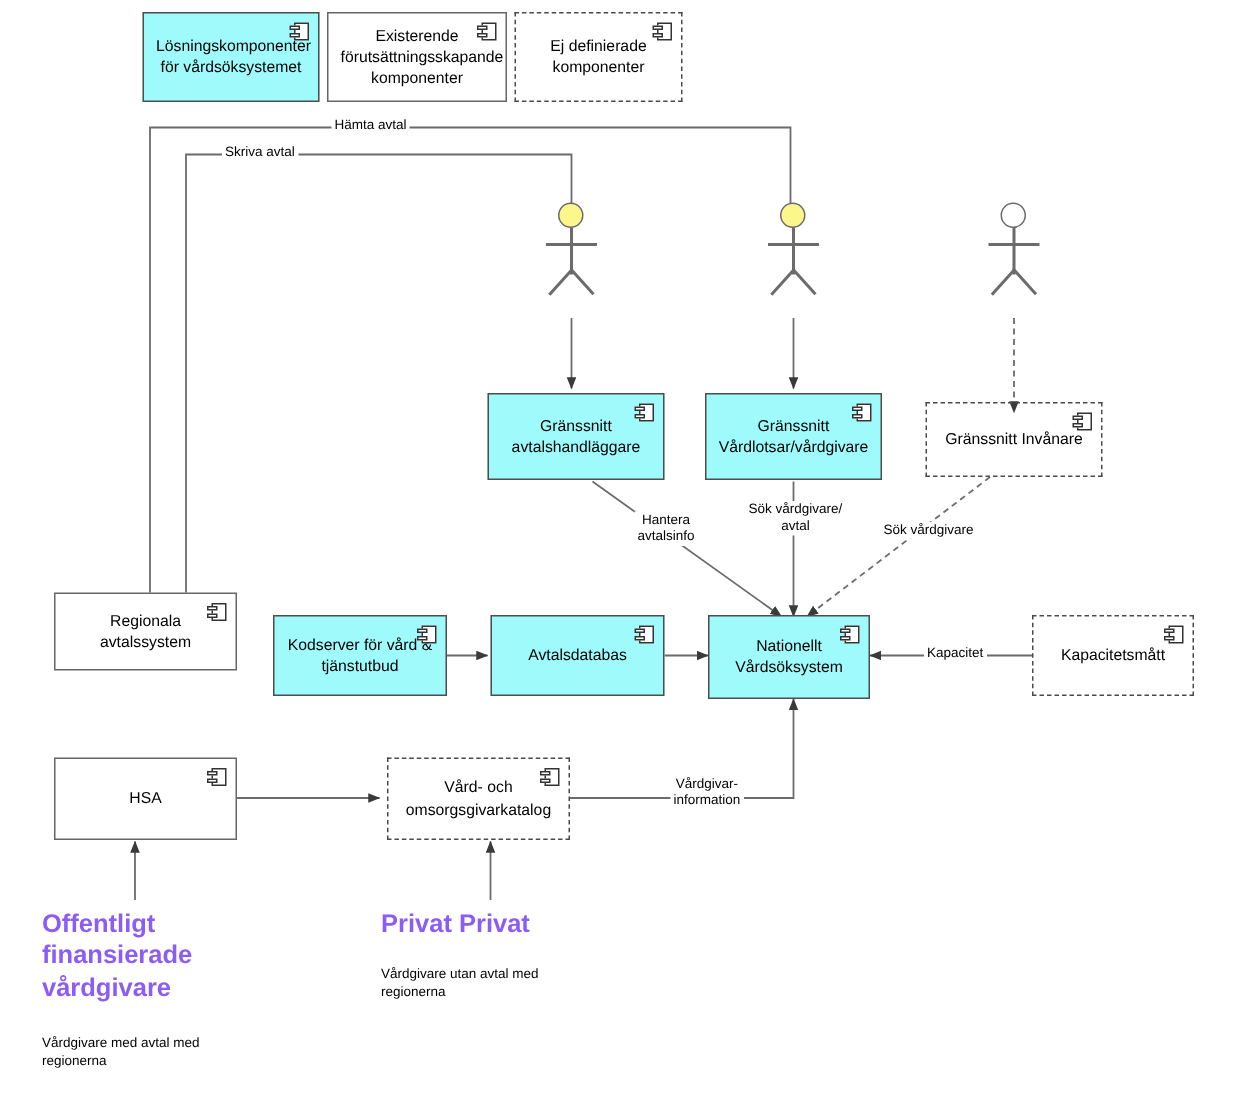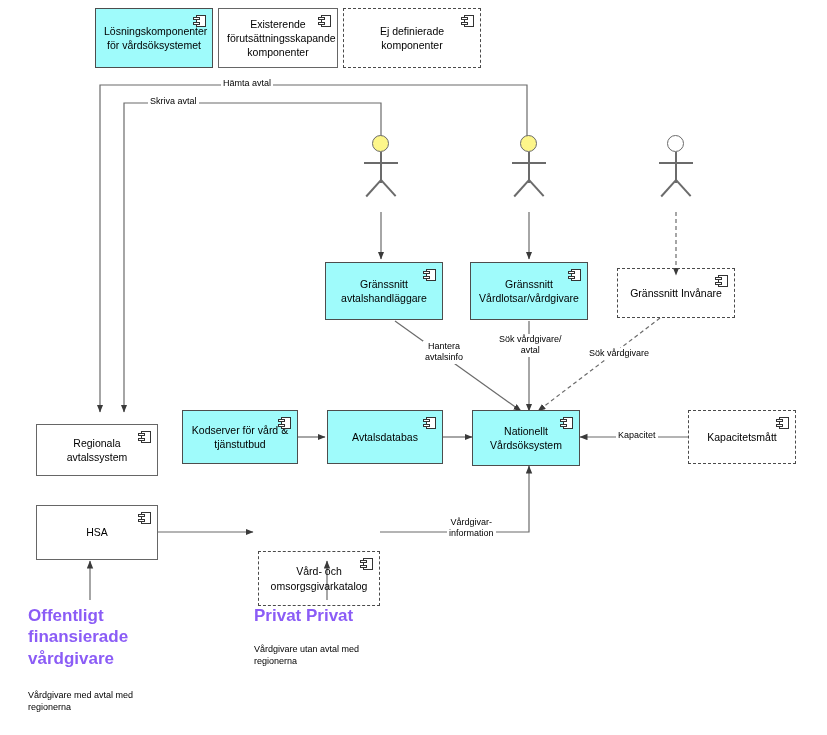--- a/index.html
+++ b/index.html
@@ -100,21 +100,21 @@
 
   <div class="node solid white" style="left:218px;top:8px;width:120px;height:60px;text-align:center;">
     <span class="compicon">
       <span class="bdy"></span>
         <span class="t1"></span>
         <span class="t2"></span>
     </span>
     <span class="lbl">Existerende förutsättningsskapande komponenter</span>
   </div>
 
-  <div class="node dashed transparent" style="left:343px;top:8px;width:138px;height:60px;">
+  <div class="node dashed transparent" style="left:343px;top:8px;width:112px;height:60px;">
     <span class="compicon">
       <span class="bdy"></span>
         <span class="t1"></span>
         <span class="t2"></span>
     </span>
     <span class="lbl">Ej definierade komponenter</span>
   </div>
 
   <div class="elabel" style="left:221px;top:78px;">Hämta avtal</div>
   <div class="elabel" style="left:148px;top:96px;">Skriva avtal</div>
@@ -169,21 +169,21 @@
     </span>
     <span class="lbl">Gränssnitt Invånare</span>
   </div>
 
   <div class="elabel" style="left:423px;top:341px;">Hantera
 avtalsinfo</div>
   <div class="elabel" style="left:497px;top:334px;">Sök vårdgivare/
 avtal</div>
   <div class="elabel" style="left:587px;top:348px;">Sök vårdgivare</div>
 
-  <div class="node solid white" style="left:36px;top:424px;width:122px;height:52px;justify-content:flex-end;">
+  <div class="node solid white" style="left:36px;top:395px;width:122px;height:52px;justify-content:flex-end;">
     <span class="compicon">
       <span class="bdy"></span>
         <span class="t1"></span>
         <span class="t2"></span>
     </span>
     <span class="lbl">Regionala avtalssystem</span>
   </div>
 
   <div class="node solid cyan" style="left:182px;top:410px;width:116px;height:54px;">
     <span class="compicon">
@@ -225,21 +225,21 @@
 
   <div class="node solid white" style="left:36px;top:505px;width:122px;height:55px;">
     <span class="compicon">
       <span class="bdy"></span>
         <span class="t1"></span>
         <span class="t2"></span>
     </span>
     <span class="lbl">HSA</span>
   </div>
 
-  <div class="node dashed transparent" style="left:258px;top:505px;width:122px;height:55px;margin-top:46px;">
+  <div class="node dashed transparent" style="left:258px;top:505px;width:122px;height:55px;">
     <span class="compicon">
       <span class="bdy"></span>
         <span class="t1"></span>
         <span class="t2"></span>
     </span>
     <span class="lbl">Vård- och omsorgsgivarkatalog</span>
   </div>
 
   <div class="elabel" style="left:447px;top:517px;">Vårdgivar-
 information</div>

